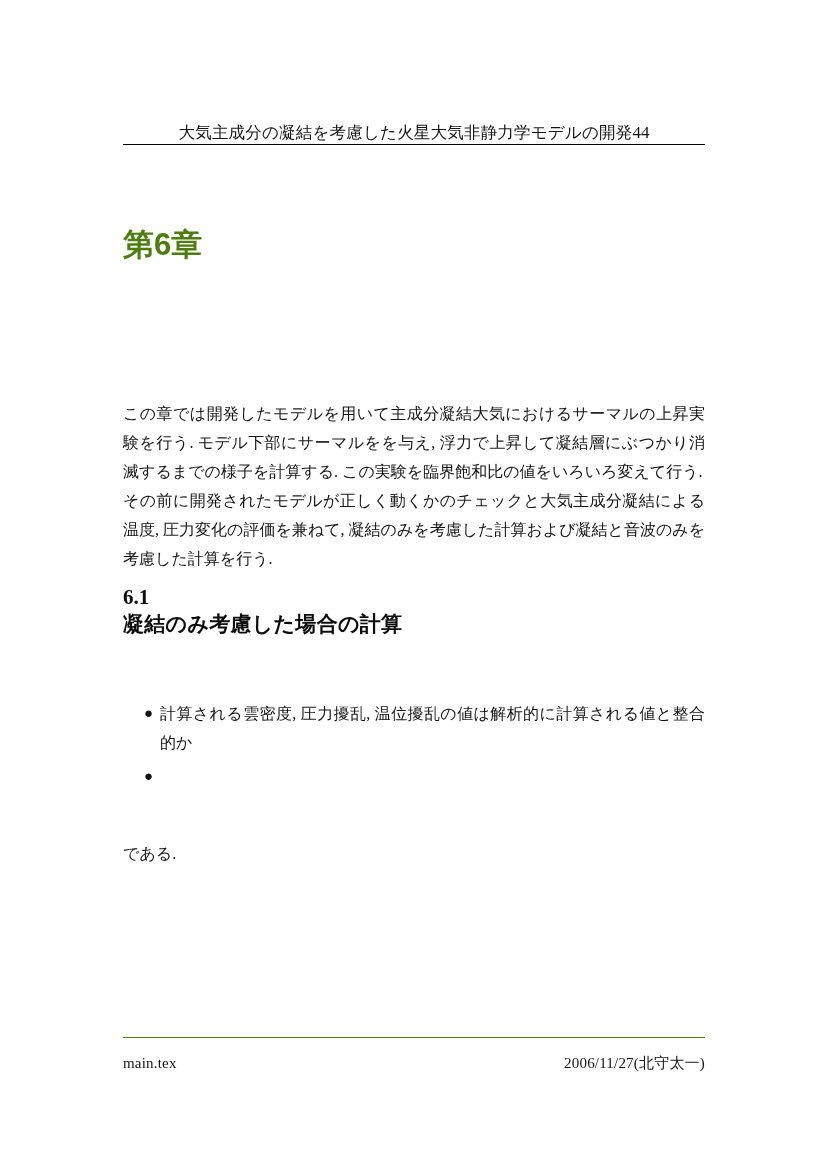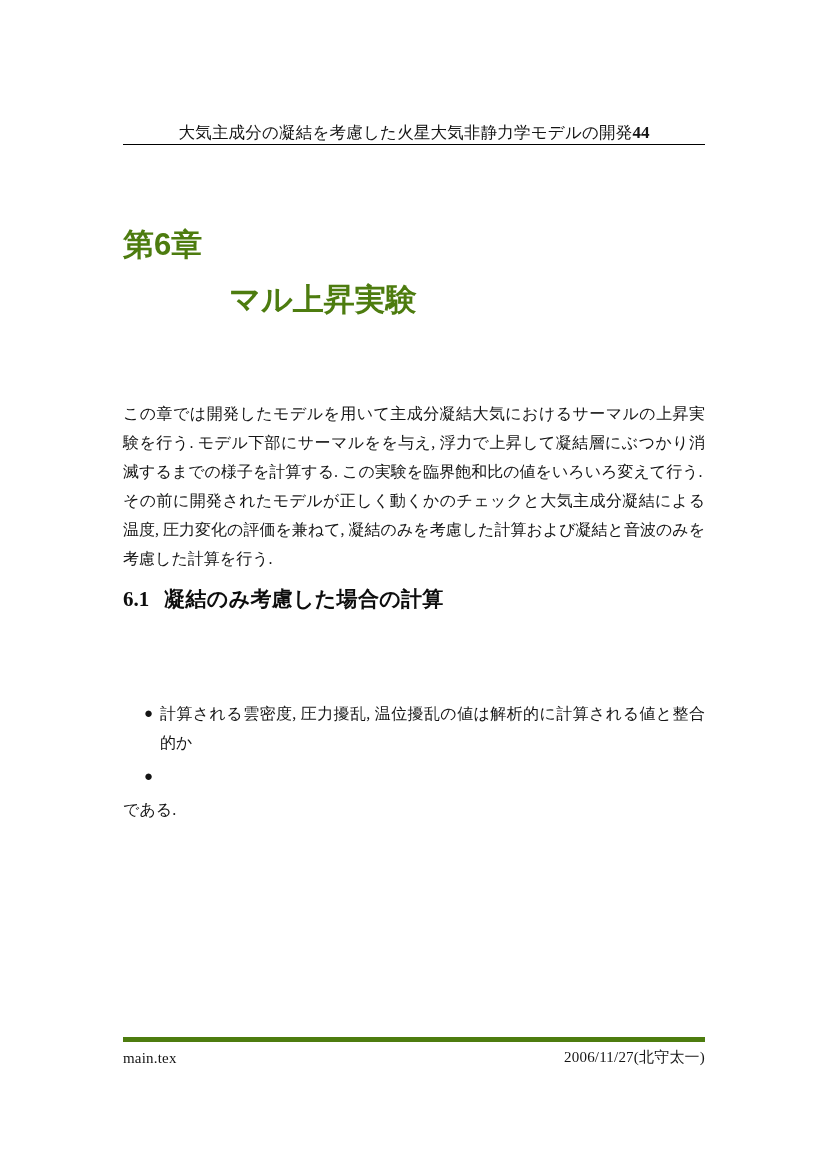--- a/index.html
+++ b/index.html
@@ -28,21 +28,21 @@
     border-bottom: 1.5px solid #000000;
   }
   .running-title {
     font-family: "Liberation Sans", "DejaVu Sans", sans-serif;
     font-size: 16.5px;
     letter-spacing: 0.2px;
     white-space: nowrap;
   }
   .page-number {
     font-size: 17px;
-    font-weight: bold;
+    font-weight: normal;
     margin-top: 24px;
   }
   
   .chapter-heading {
     position: absolute;
     left: 123px;
     top: 217px;
     width: 640px;
     display: flex;
     align-items: flex-start;
@@ -64,33 +64,34 @@
     left: 123px;
     width: 582px;
     font-size: 16px;
     line-height: 29px;
     text-align: justify;
     text-justify: inter-character;
   }
   .para-1 { top: 383px; }
   .para-2 { top: 470px; }
   .para-intro { top: 644px; }
-  .para-after-list { top: 779px; }
+  .para-after-list { top: 823px; }
   .para-3 { top: 838px; }
   
   .section-heading {
     position: absolute;
     left: 123px;
     top: 585px;
     width: 582px;
     display: flex;
     align-items: baseline;
     font-weight: bold;
     font-size: 21px;
     color: #0d0d0d;
+    flex-direction: column;
   }
   .section-number {
     font-family: "Liberation Serif", "DejaVu Serif", serif;
     margin-right: 15px;
   }
   .section-title {
     font-family: Liberation Mono, monospace;
     letter-spacing: 0.3px;
   }
   
@@ -117,45 +118,44 @@
     left: -2px;
     top: 0;
     font-size: 15px;
   }
   
   .page-footer {
     position: absolute;
     left: 123px;
     top: 1037px;
     width: 582px;
-    border-top: 5px solid #4d7c0f;
-    padding-top: 6px;
+    border-top: 1px solid #4d7c0f;
+    padding-top: 16px;
     display: flex;
     justify-content: space-between;
-    align-items: flex-end;
+    align-items: center;
     font-size: 15px;
   }
   .footer-left { letter-spacing: 0.2px; }
   .footer-right { letter-spacing: 0.2px; }
 </style>
 </head>
 <body>
 
 <div class="page">
 
   <div class="page-header">
     <span class="running-title">大気主成分の凝結を考慮した火星大気非静力学モデルの開発</span>
     <span class="page-number">44</span>
   </div>
 
   <div class="chapter-heading">
     <span class="chapter-label">第6章</span>
     <span class="chapter-title-lines">
       <br>
-      <span class="chapter-title-line">マル上昇実験</span>
     </span>
   </div>
 
   <p class="para para-2">その前に開発されたモデルが正しく動くかのチェックと大気主成分凝結による温度, 圧力変化の評価を兼ねて, 凝結のみを考慮した計算および凝結と音波のみを考慮した計算を行う.</p>
 
   <p class="para para-1">この章では開発したモデルを用いて主成分凝結大気におけるサーマルの上昇実験を行う. モデル下部にサーマルをを与え, 浮力で上昇して凝結層にぶつかり消滅するまでの様子を計算する. この実験を臨界飽和比の値をいろいろ変えて行う.</p>
 
   <div class="section-heading">
     <span class="section-number">6.1</span>
     <span class="section-title">凝結のみ考慮した場合の計算</span>

